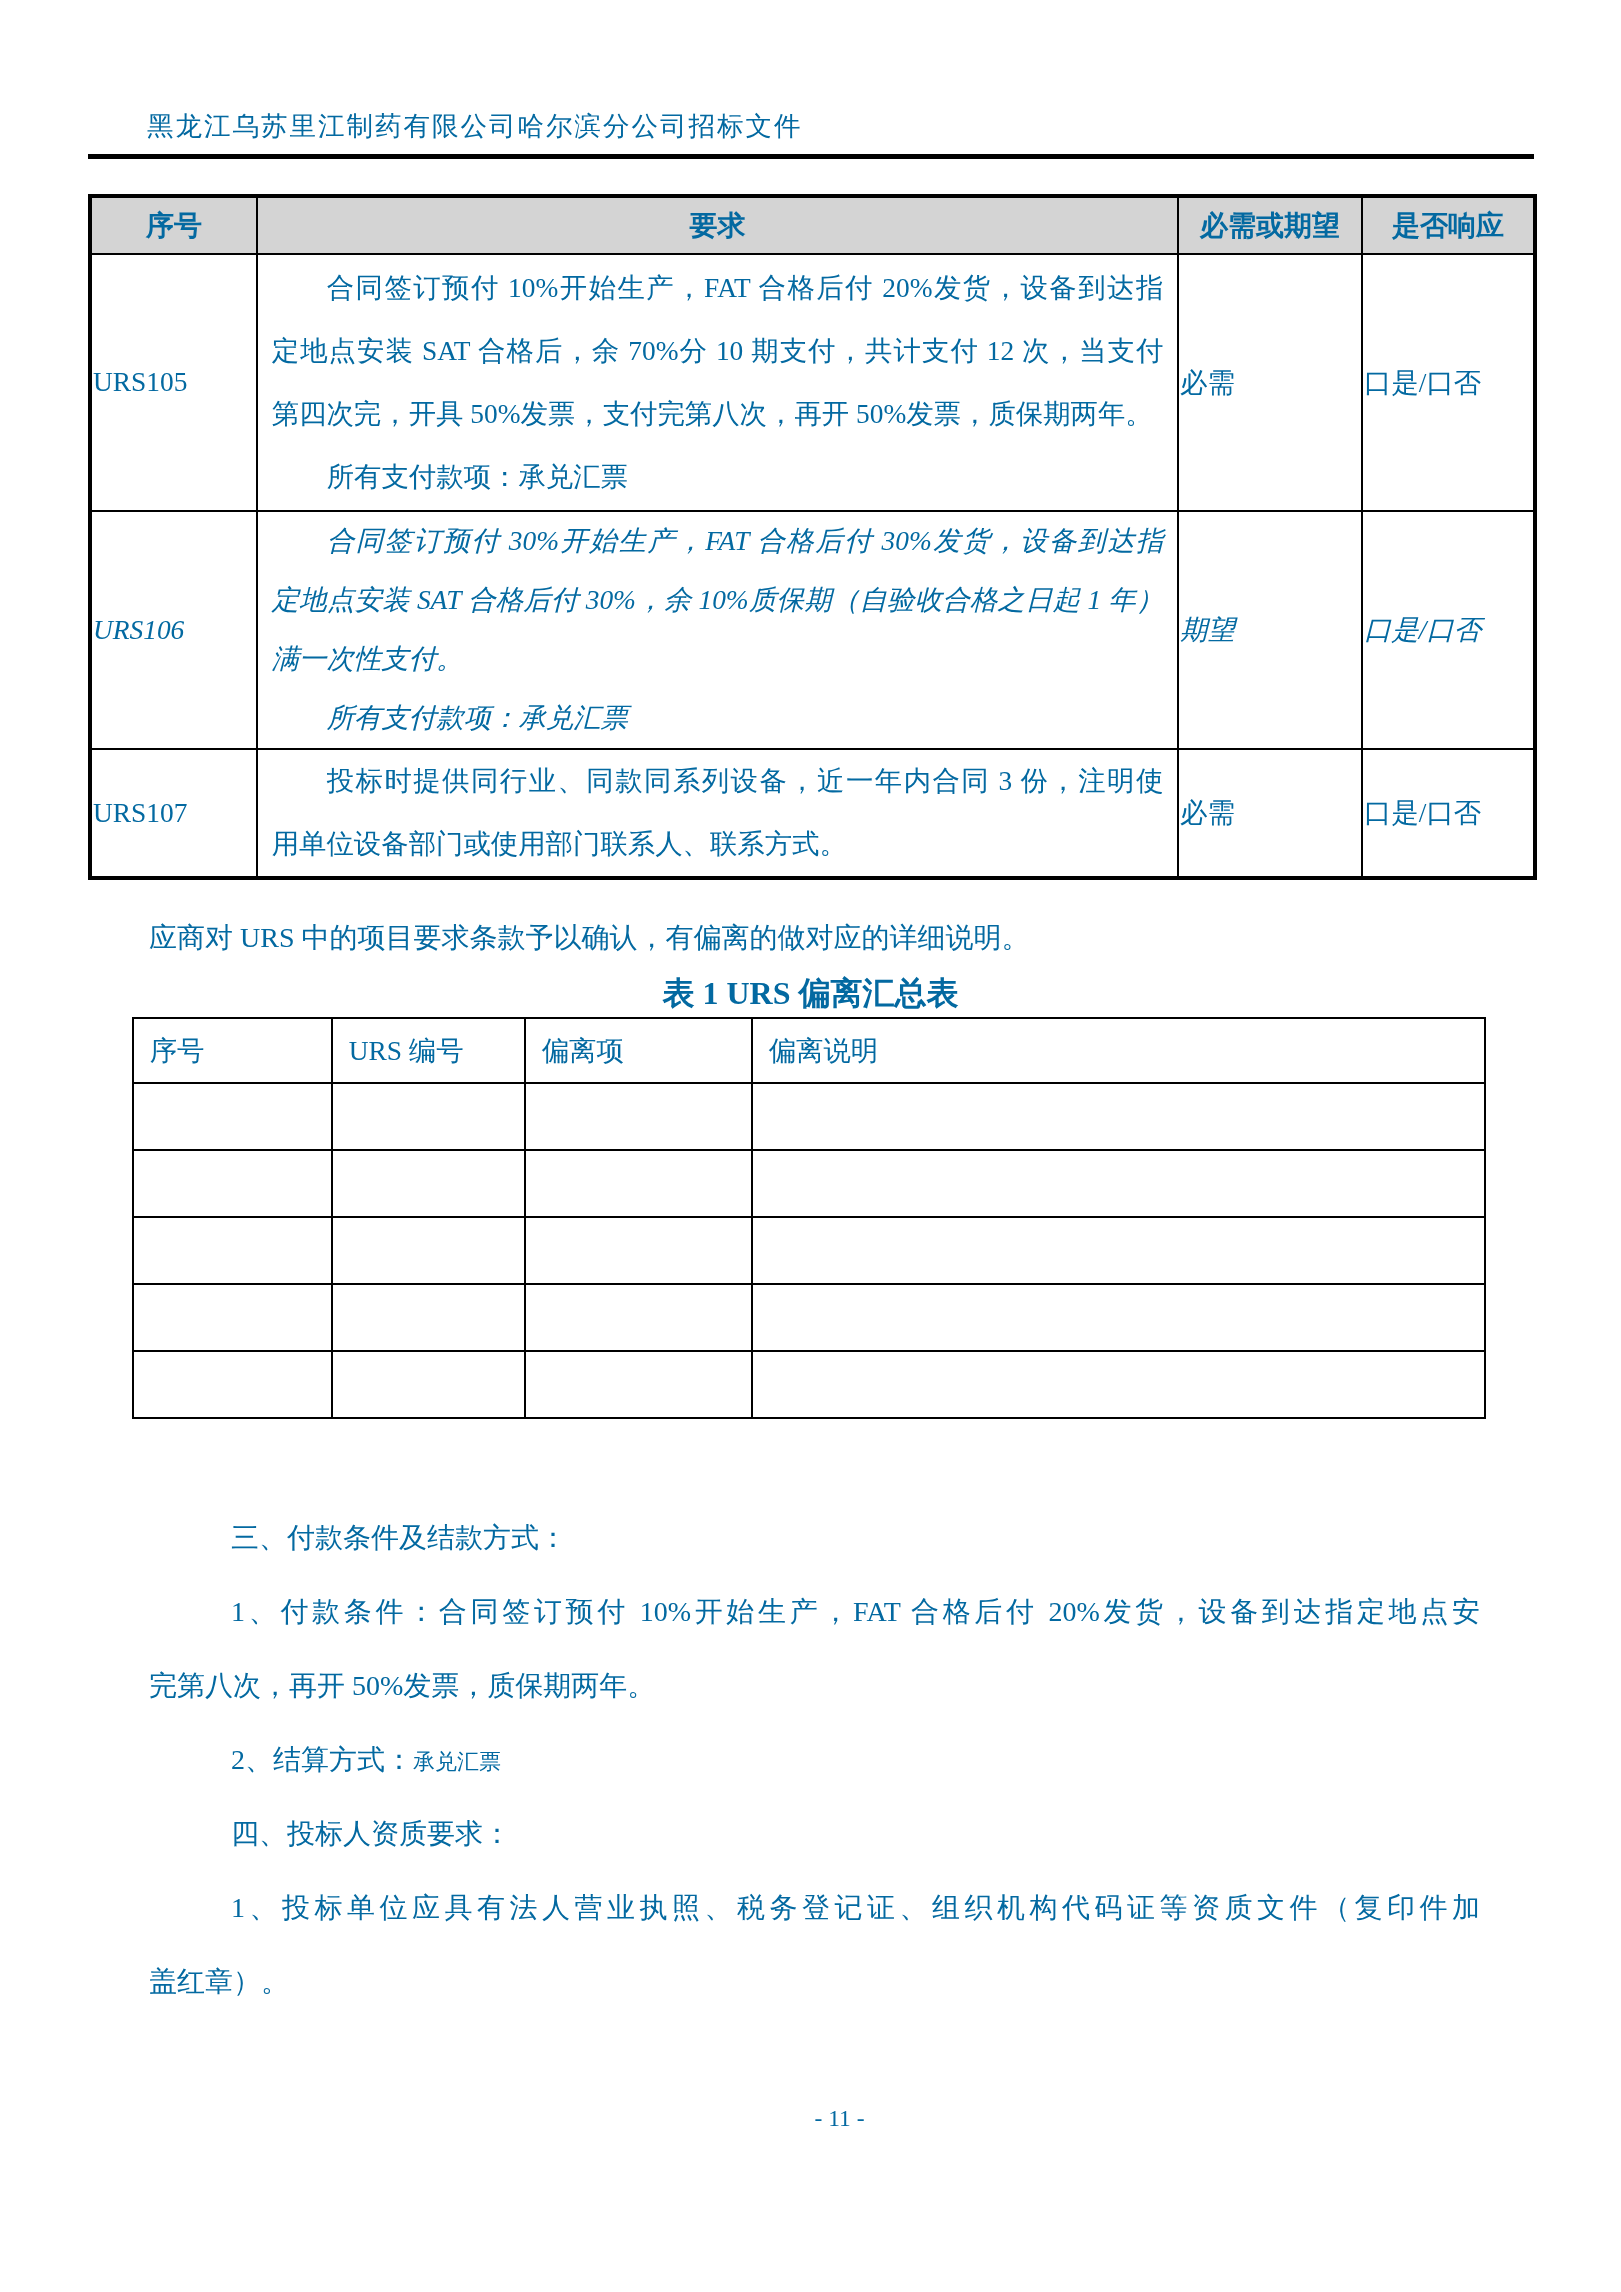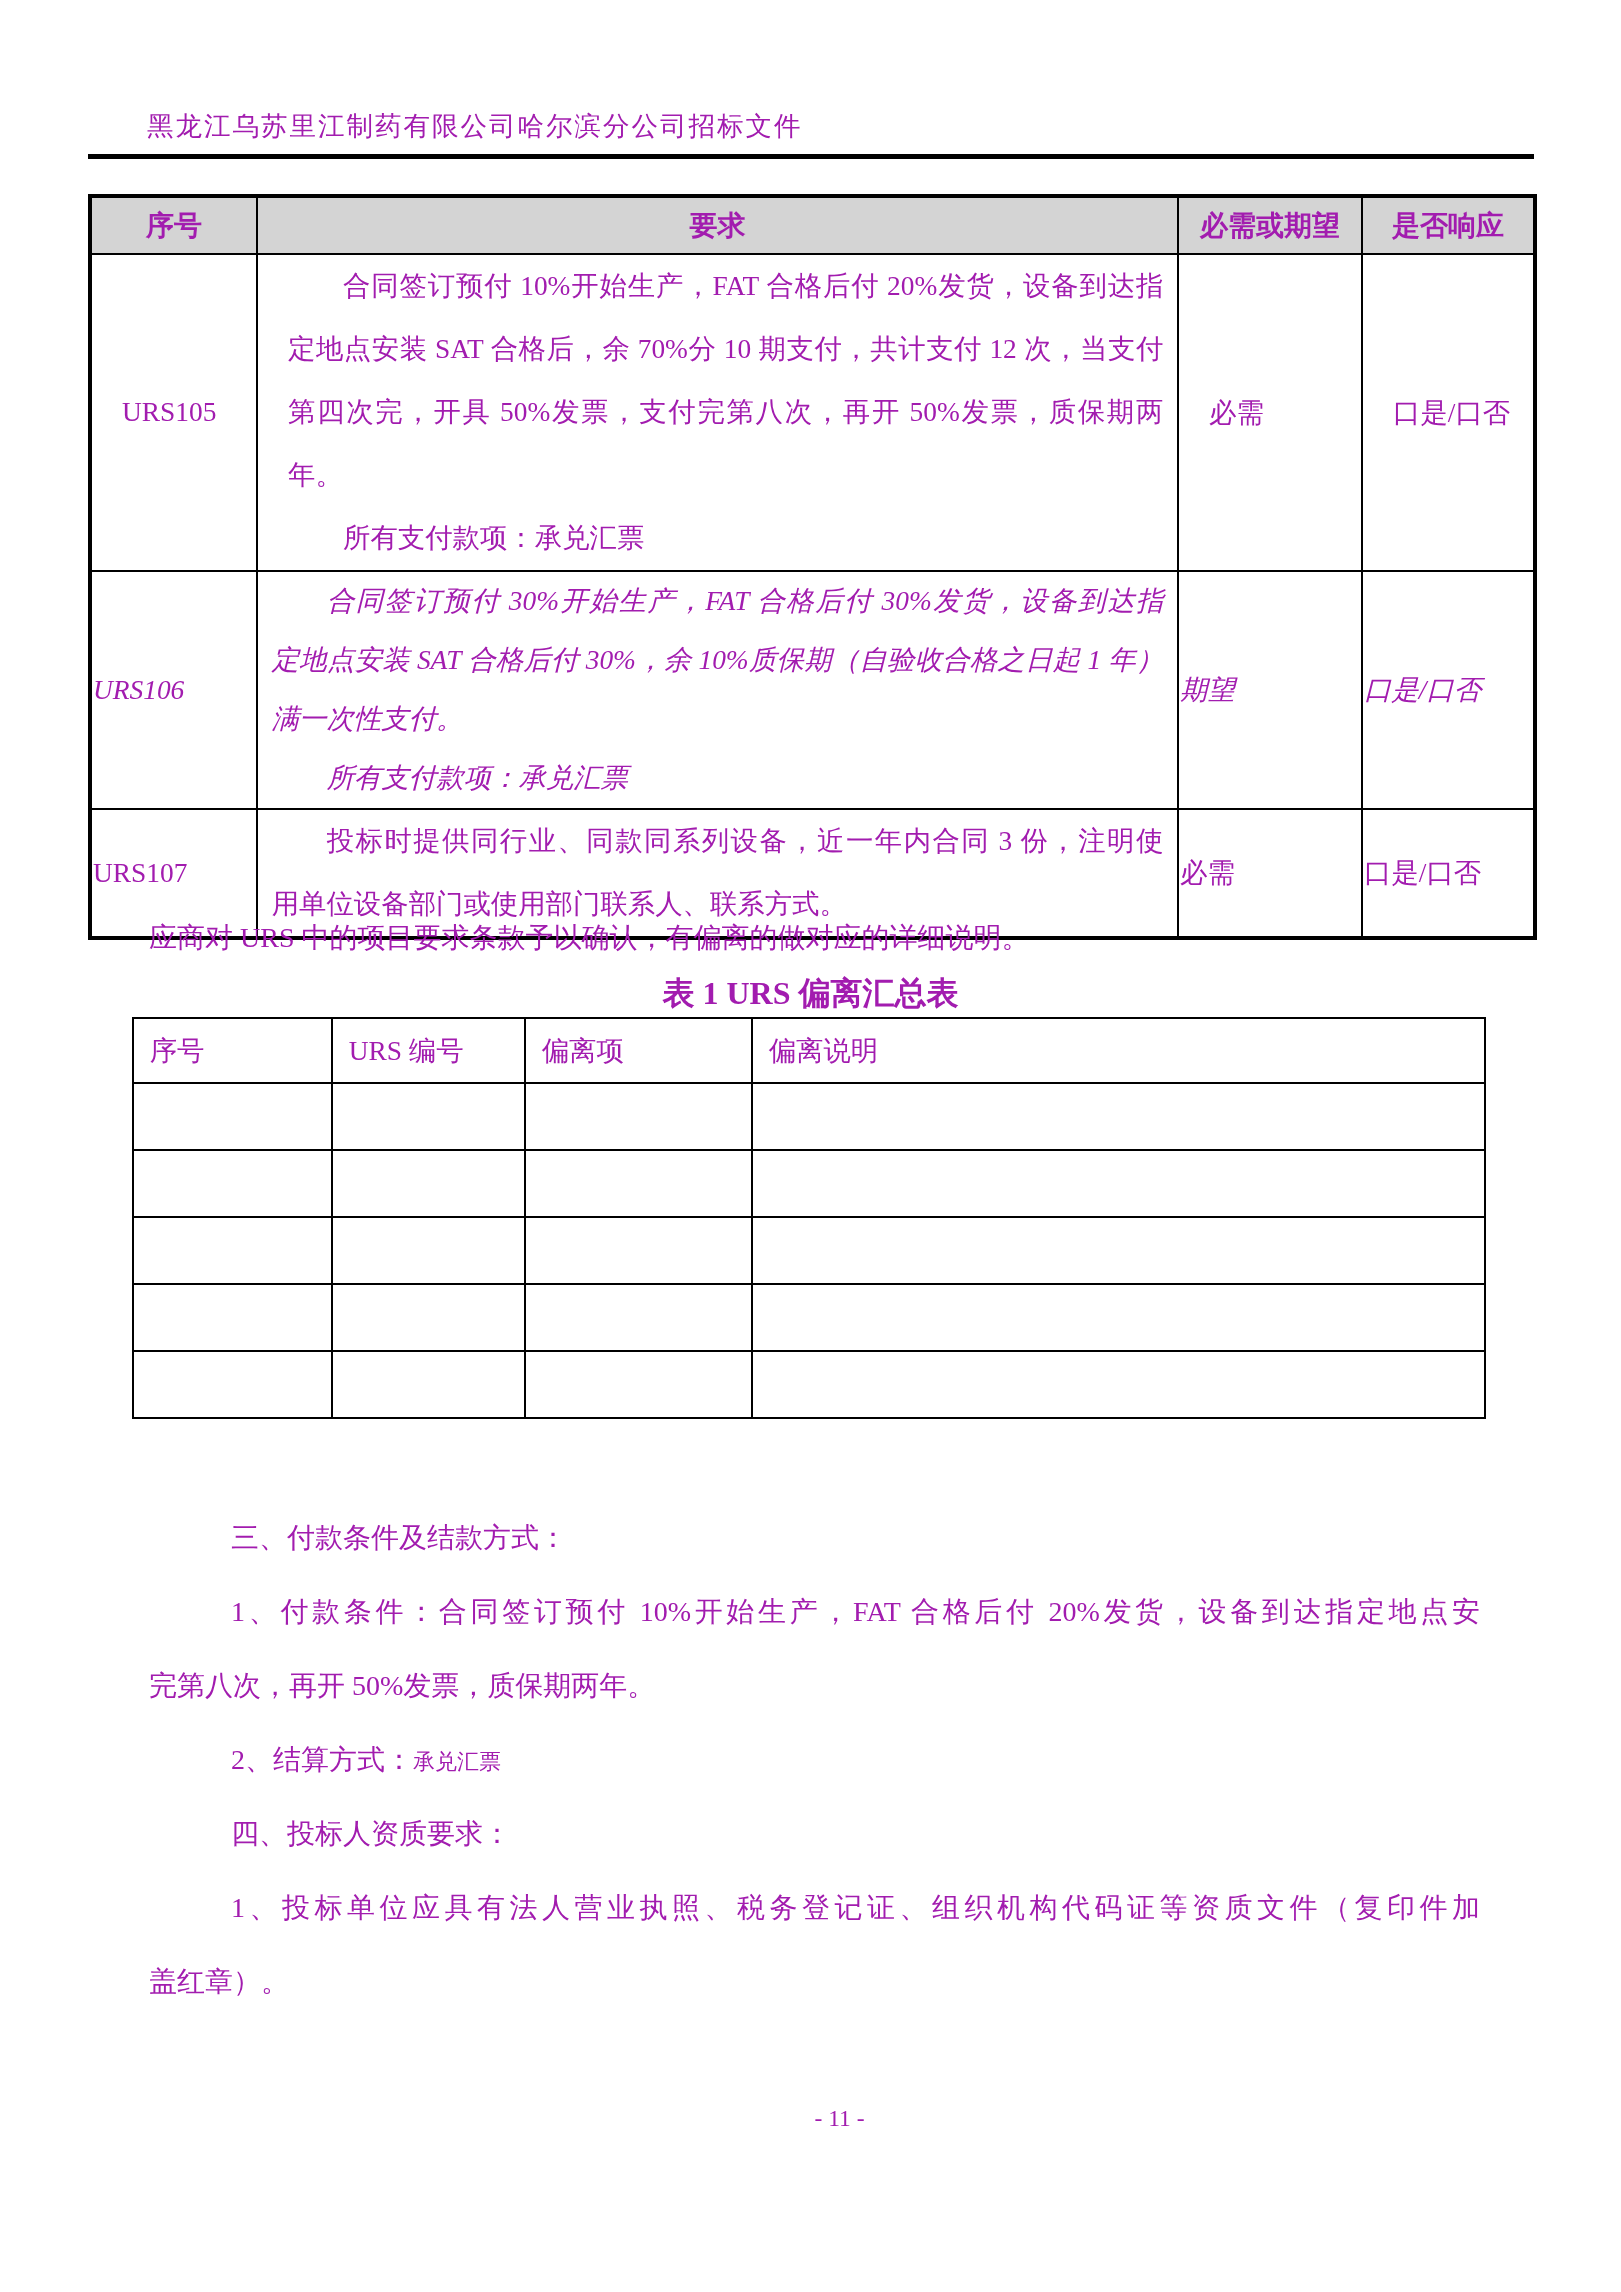--- a/index.html
+++ b/index.html
@@ -3,21 +3,21 @@
 <meta charset="utf-8">
 <style>
   html,body { margin:0; padding:0; background:#888; }
   .page {
     position: relative;
     width: 1621px;
     height: 2293px;
     margin: 0 auto;
     background: #ffffff;
     font-family: "Liberation Serif", "DejaVu Serif", serif;
-    color: #a21caf;
+    color: #0369a1;
     overflow: hidden;
   }
 
   
   .doc-header {
     position: absolute;
     left: 147px;
     top: 108px;
     font-size: 26.5px;
     letter-spacing: 2px;
@@ -57,21 +57,21 @@
   }
   table.t1 .id-cell, table.t1 .need-cell, table.t1 .resp-cell {
   }
   table.t1 .req-cell { padding: 0 13.7px; }
   .req-line {
     line-height: 63px;
     text-align: justify;
   }
   .req-line.full { text-align-last: justify; }
   .req-line.indent { text-indent: 55px; }
-  table.t1 tbody tr:nth-child(1) td { height: 253px; padding-left: 30px; }
+  table.t1 tbody tr:nth-child(1) td { height: 253px; }
   table.t1 tbody tr:nth-child(2) td { height: 231px; font-style: italic; }
   table.t1 tbody tr:nth-child(2) .req-line { line-height: 59px; }
   table.t1 tbody tr:nth-child(3) td { height: 123px; }
 
   
   .continuation {
     position: absolute;
     left: 149px;
     top: 917px;
     width: 1333px;

